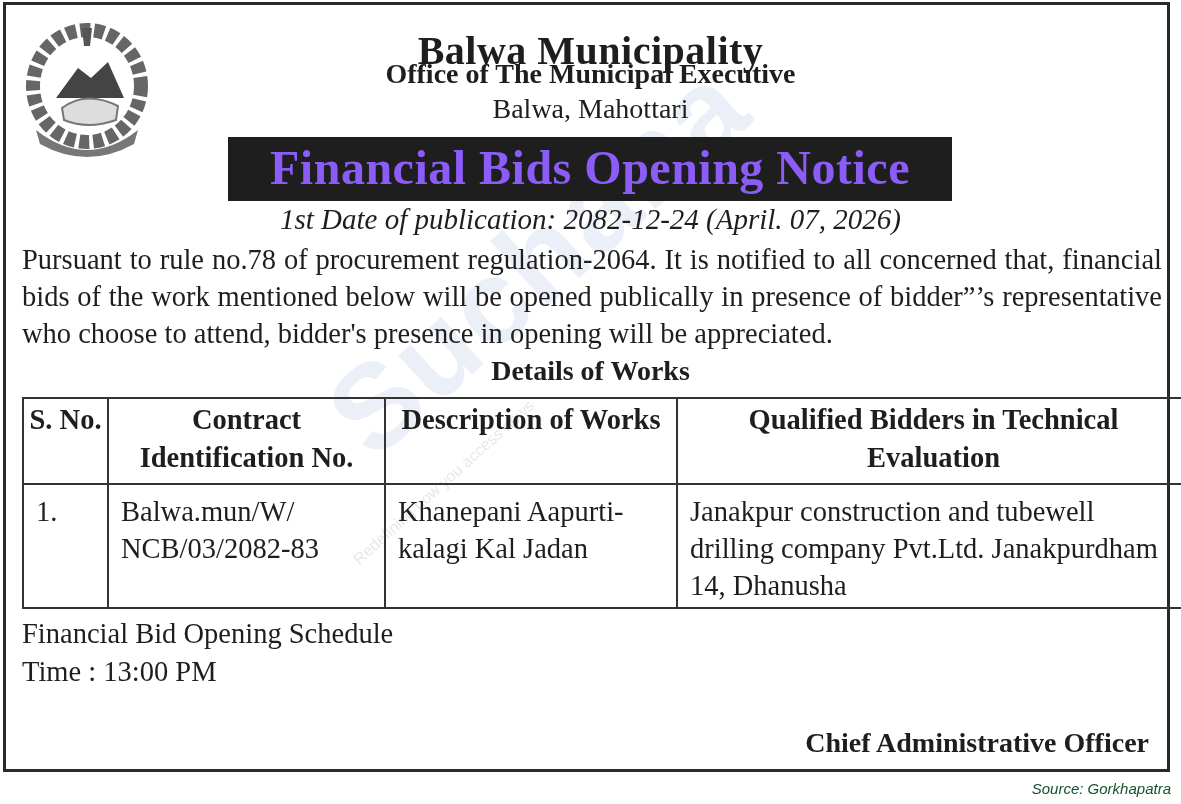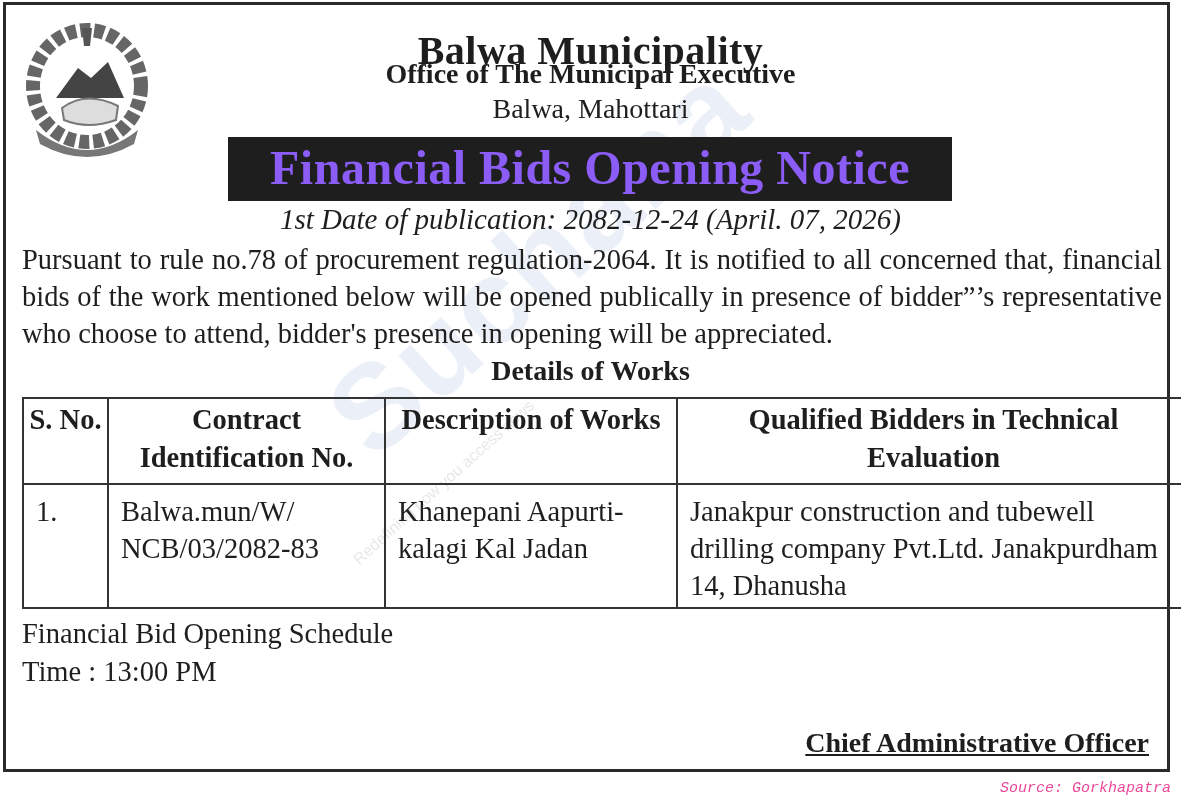--- a/index.html
+++ b/index.html
@@ -28,23 +28,23 @@
   .details { position: absolute; left: 0; right: 0; top: 355px; text-align: center;
              font-size: 28px; font-weight: bold; }
   table { position: absolute; left: 22px; top: 397px; width: 1169px; border-collapse: collapse;
           font-size: 28.5px; }
   th, td { border: 2px solid #333; vertical-align: top; }
   th { font-weight: bold; text-align: center; line-height: 38px; padding: 2px 4px; height: 80px; }
   td { line-height: 37px; padding: 8px 12px 2px 12px; height: 112px; }
   .col1 { width: 75px; } .col2 { width: 267px; } .col3 { width: 282px; }
   .sched { position: absolute; left: 22px; top: 615px; font-size: 28.5px; line-height: 37.5px; }
   .sched div { white-space: nowrap; }
-  .signer { position: absolute; right: 32px; top: 727px; font-size: 28px; font-weight: bold; text-decoration: underline; }
-  .source { position: absolute; right: 10px; top: 780px; font-family: Liberation Mono, monospace;
-            font-size: 15px; font-style: italic; color: #ec4899; }
+  .signer { position: absolute; right: 32px; top: 727px; font-size: 28px; font-weight: bold; }
+  .source { position: absolute; right: 10px; top: 780px; font-family: Liberation Sans, sans-serif;
+            font-size: 15px; font-style: italic; color: #14532d; }
 </style>
 </head>
 <body>
 
 <div class="frame"></div>
 
 <div class="wm-text">Suchana</div>
 <div class="wm-sub">Redefining how you access news</div>
 
 <svg class="emblem" viewBox="0 0 142 140">

